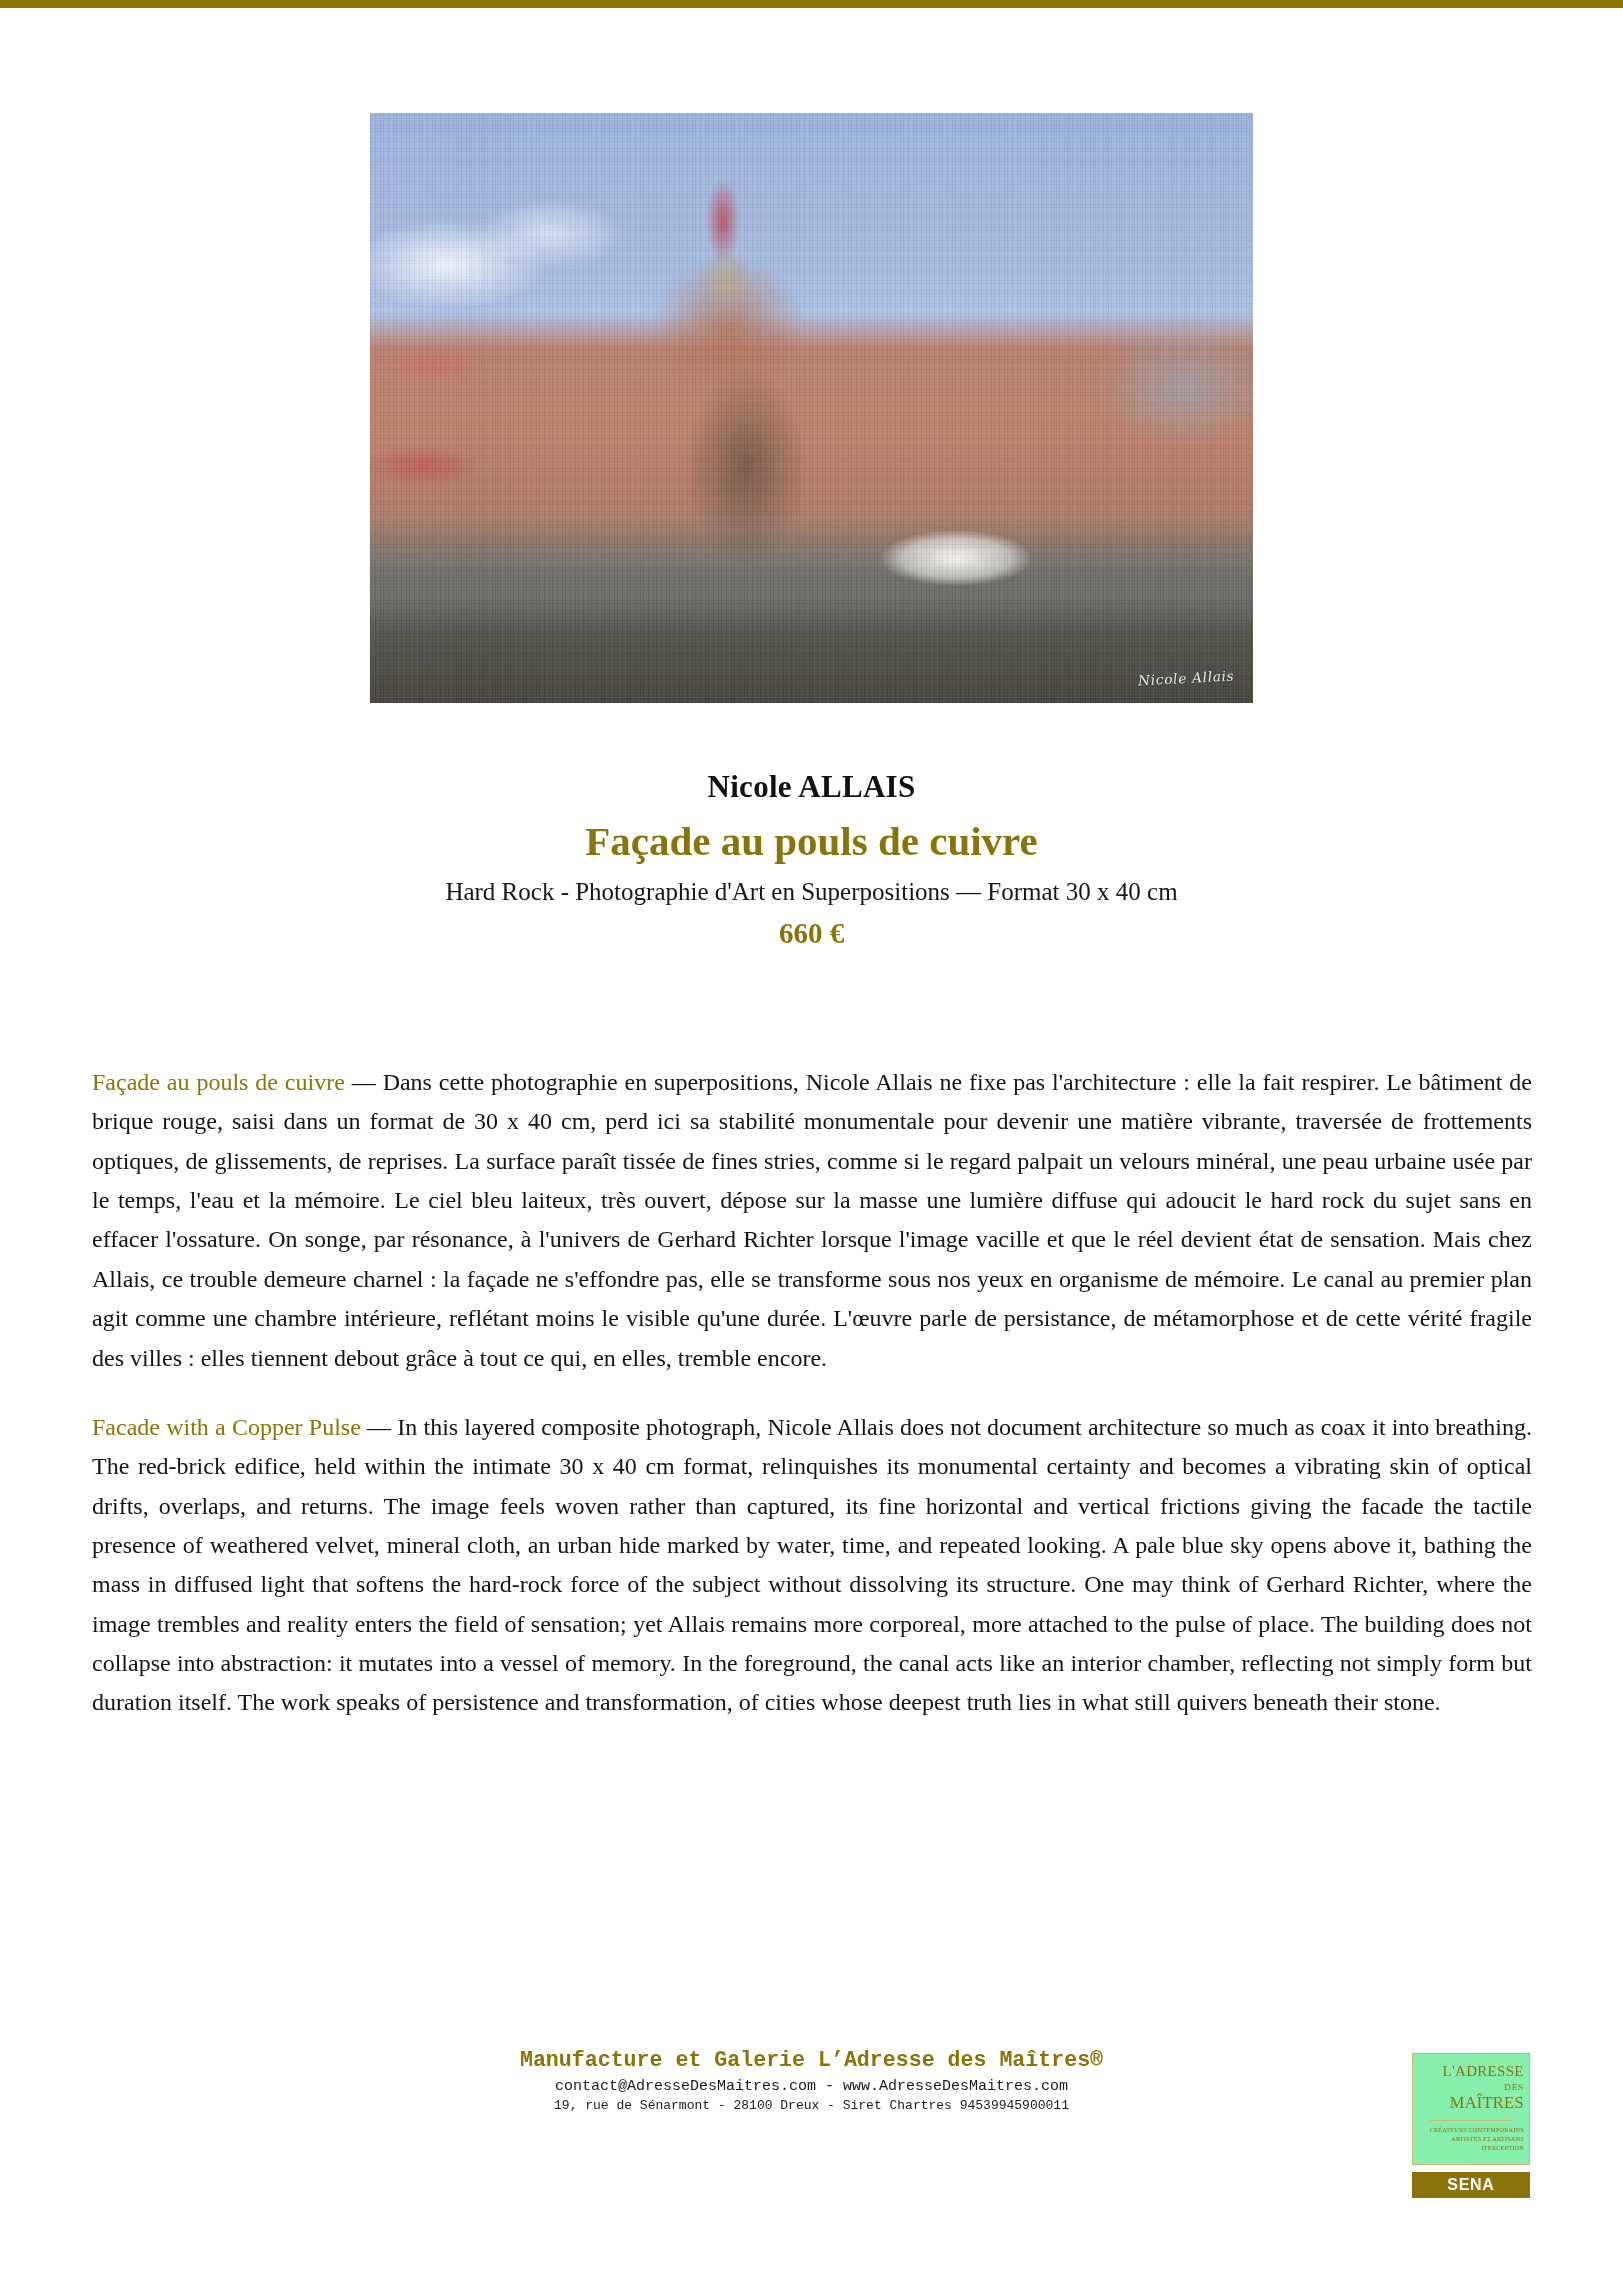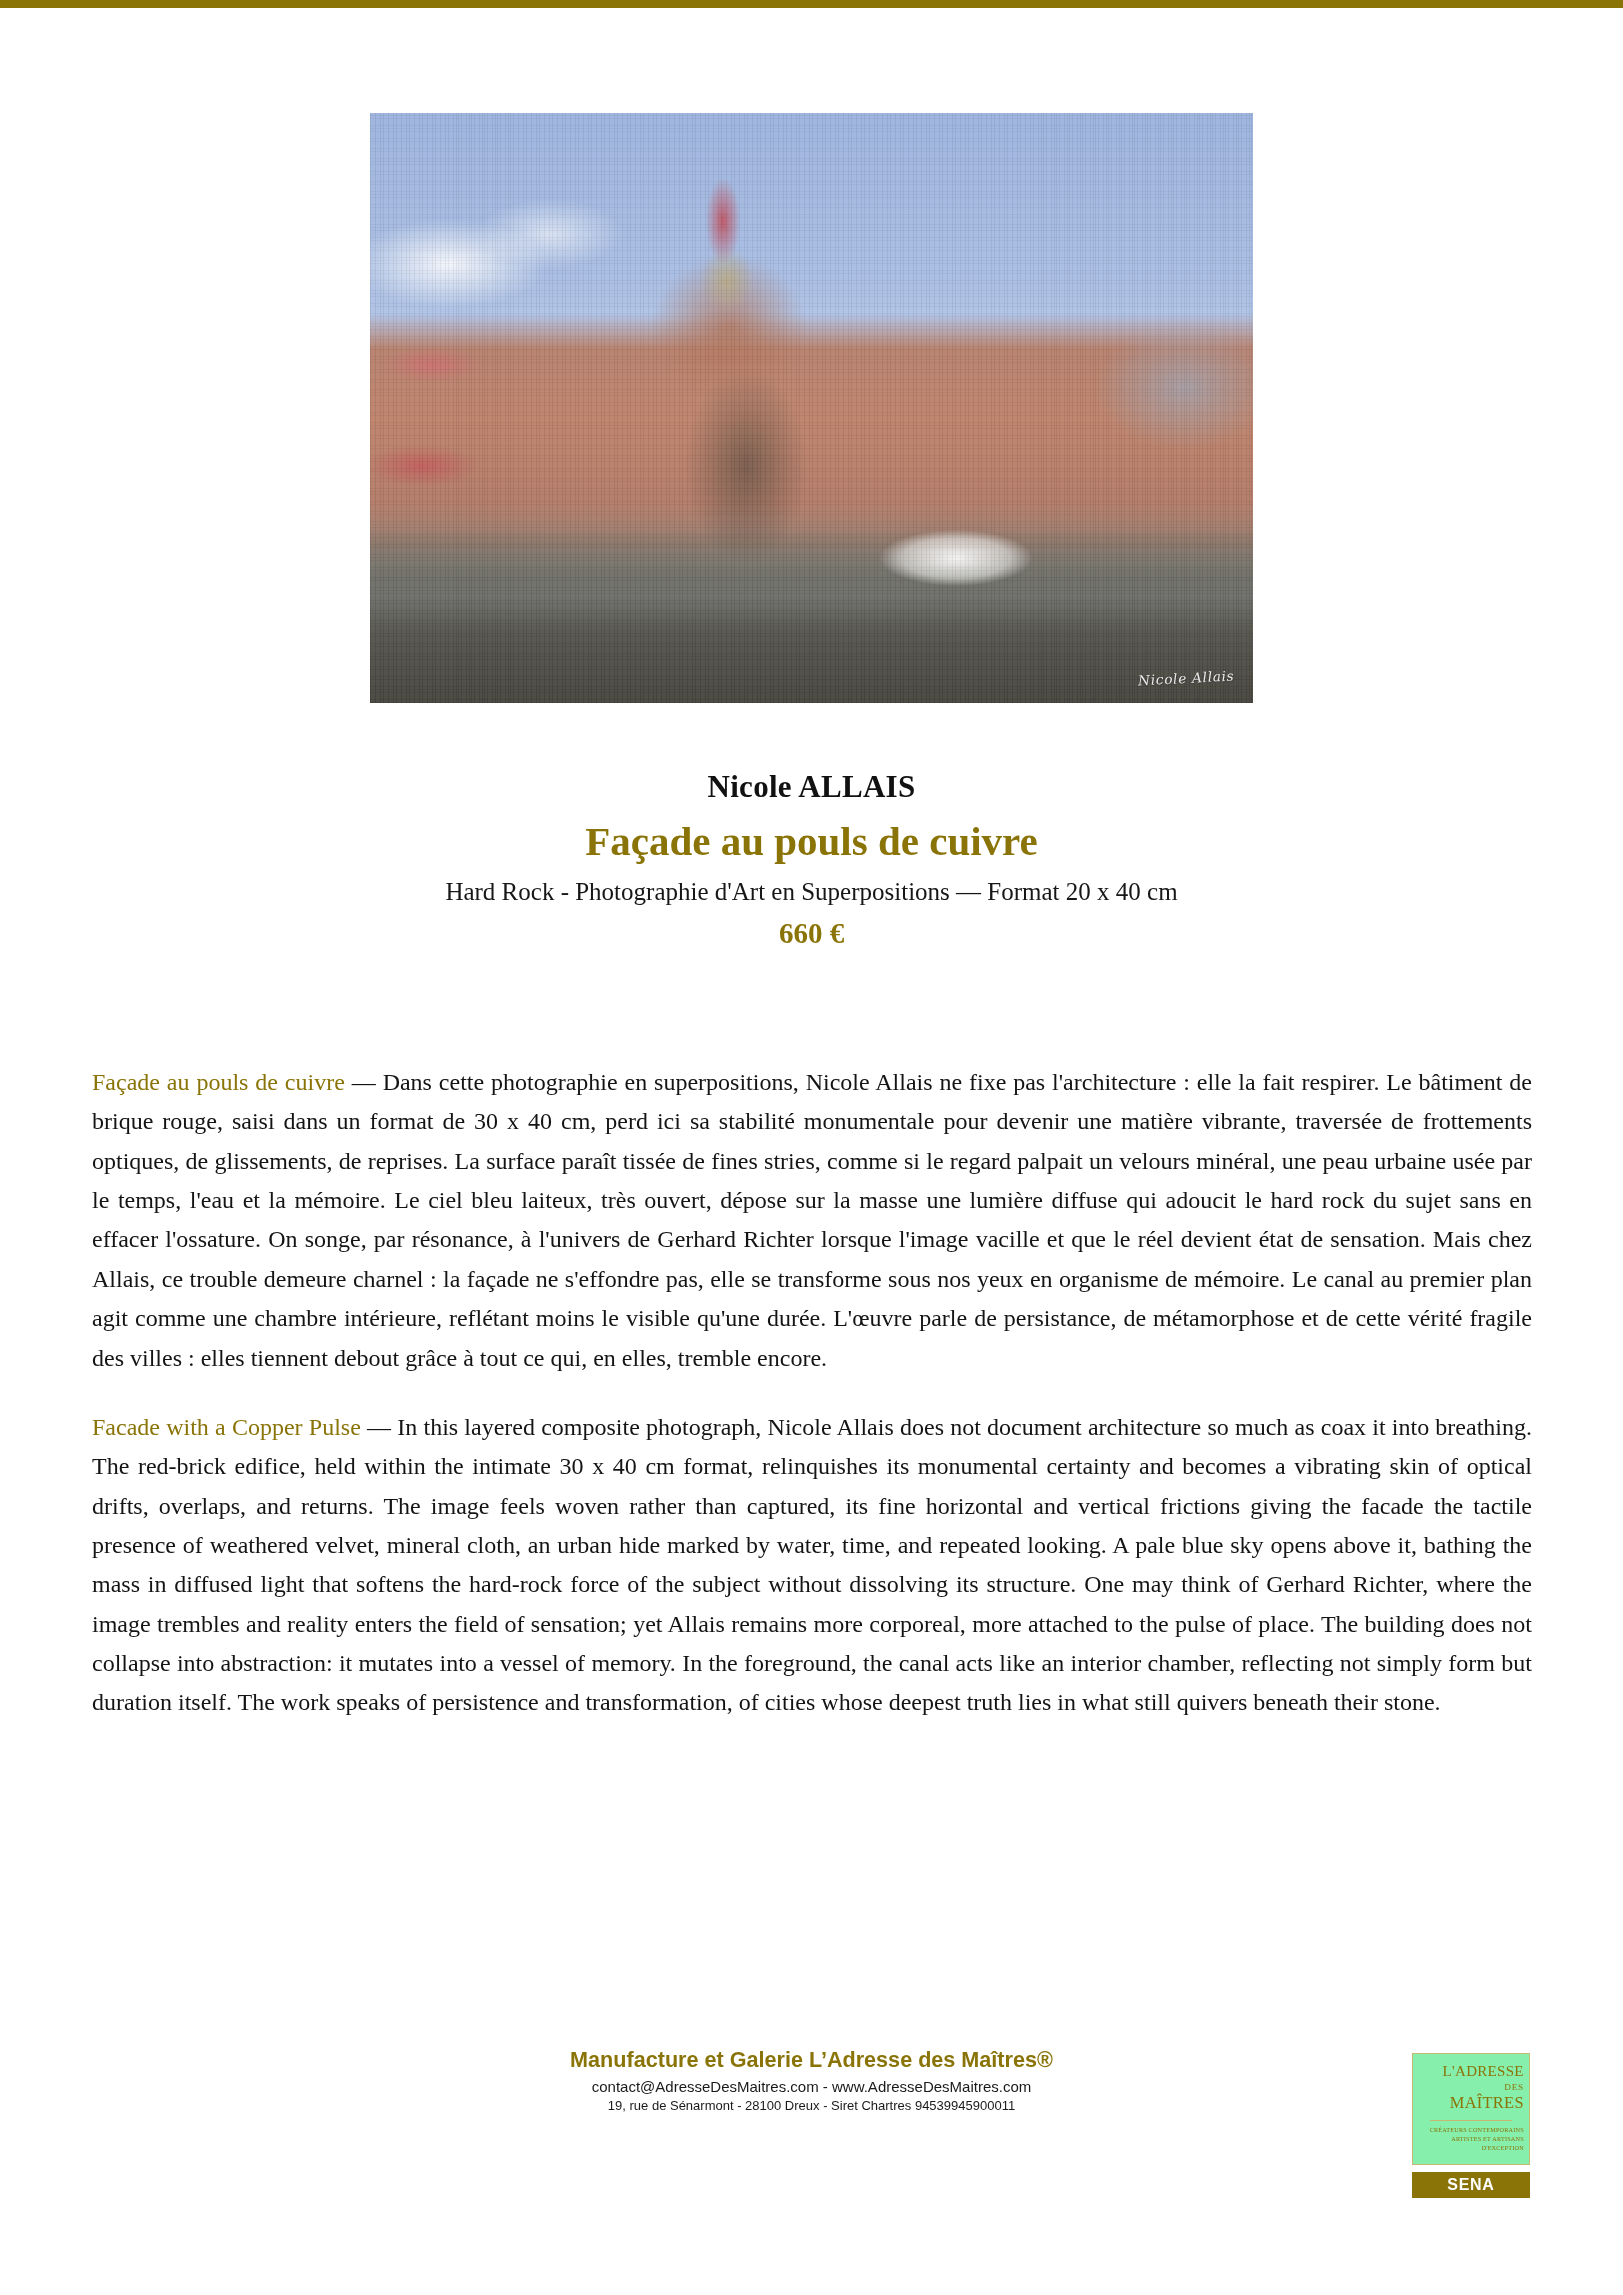--- a/index.html
+++ b/index.html
@@ -118,21 +118,21 @@
     text-align:justify;
     hyphens:none;
   }
   p.para.en{ }
   .lead{ color:#8a7408; }
 
   
   .footer{
     position:absolute; left:0; top:2045px;
     width:1623px; text-align:center;
-    font-family:Liberation Sans, sans-serif;
+    font-family:Liberation Mono, monospace;
   }
   .f-line1{ font-size:21.6px; font-weight:bold; color:#8a7408; line-height:1.42; }
   .f-line2{ font-size:15px; color:#1a1a1a; line-height:1.42; }
   .f-line3{ font-size:21.6px; font-weight:bold; color:#8a7408; line-height:1.42; }
   .f-line4{ font-size:13px; color:#1a1a1a; line-height:1.42; }
 
   
   .logo{
     position:absolute; left:1412px; top:2053px;
     width:118px;
@@ -178,21 +178,21 @@
 <div class="top-bar"></div>
 
 <div class="artwork-wrap">
   <div class="artwork"></div>
   <div class="artwork-sign">Nicole Allais</div>
 </div>
 
 <div class="head">
   <div class="artist">Nicole ALLAIS</div>
   <div class="title">Façade au pouls de cuivre</div>
-  <div class="subtitle">Hard Rock - Photographie d'Art en Superpositions — Format 20 x 40 cm</div>
+  <div class="subtitle">Hard Rock - Photographie d'Art en Superpositions — Format 30 x 40 cm</div>
   <div class="price">660 €</div>
 </div>
 
 <div class="body-col">
   <p class="para fr"><span class="lead">Façade au pouls de cuivre</span><span> — </span><span>Dans cette photographie en superpositions, Nicole Allais ne fixe pas l'architecture : elle la fait respirer. Le bâtiment de brique rouge, saisi dans un format de 30 x 40 cm, perd ici sa stabilité monumentale pour devenir une matière vibrante, traversée de frottements optiques, de glissements, de reprises. La surface paraît tissée de fines stries, comme si le regard palpait un velours minéral, une peau urbaine usée par le temps, l'eau et la mémoire. Le ciel bleu laiteux, très ouvert, dépose sur la masse une lumière diffuse qui adoucit le hard rock du sujet sans en effacer l'ossature. On songe, par résonance, à l'univers de Gerhard Richter lorsque l'image vacille et que le réel devient état de sensation. Mais chez Allais, ce trouble demeure charnel : la façade ne s'effondre pas, elle se transforme sous nos yeux en organisme de mémoire. Le canal au premier plan agit comme une chambre intérieure, reflétant moins le visible qu'une durée. L'œuvre parle de persistance, de métamorphose et de cette vérité fragile des villes : elles tiennent debout grâce à tout ce qui, en elles, tremble encore.</span></p>
   <p class="para en"><span class="lead">Facade with a Copper Pulse</span><span> — </span><span>In this layered composite photograph, Nicole Allais does not document architecture so much as coax it into breathing. The red-brick edifice, held within the intimate 30 x 40 cm format, relinquishes its monumental certainty and becomes a vibrating skin of optical drifts, overlaps, and returns. The image feels woven rather than captured, its fine horizontal and vertical frictions giving the facade the tactile presence of weathered velvet, mineral cloth, an urban hide marked by water, time, and repeated looking. A pale blue sky opens above it, bathing the mass in diffused light that softens the hard-rock force of the subject without dissolving its structure. One may think of Gerhard Richter, where the image trembles and reality enters the field of sensation; yet Allais remains more corporeal, more attached to the pulse of place. The building does not collapse into abstraction: it mutates into a vessel of memory. In the foreground, the canal acts like an interior chamber, reflecting not simply form but duration itself. The work speaks of persistence and transformation, of cities whose deepest truth lies in what still quivers beneath their stone.</span></p>
 </div>
 
 <div class="footer">
   <div class="f-line1">Manufacture et Galerie L’Adresse des Maîtres®</div>

